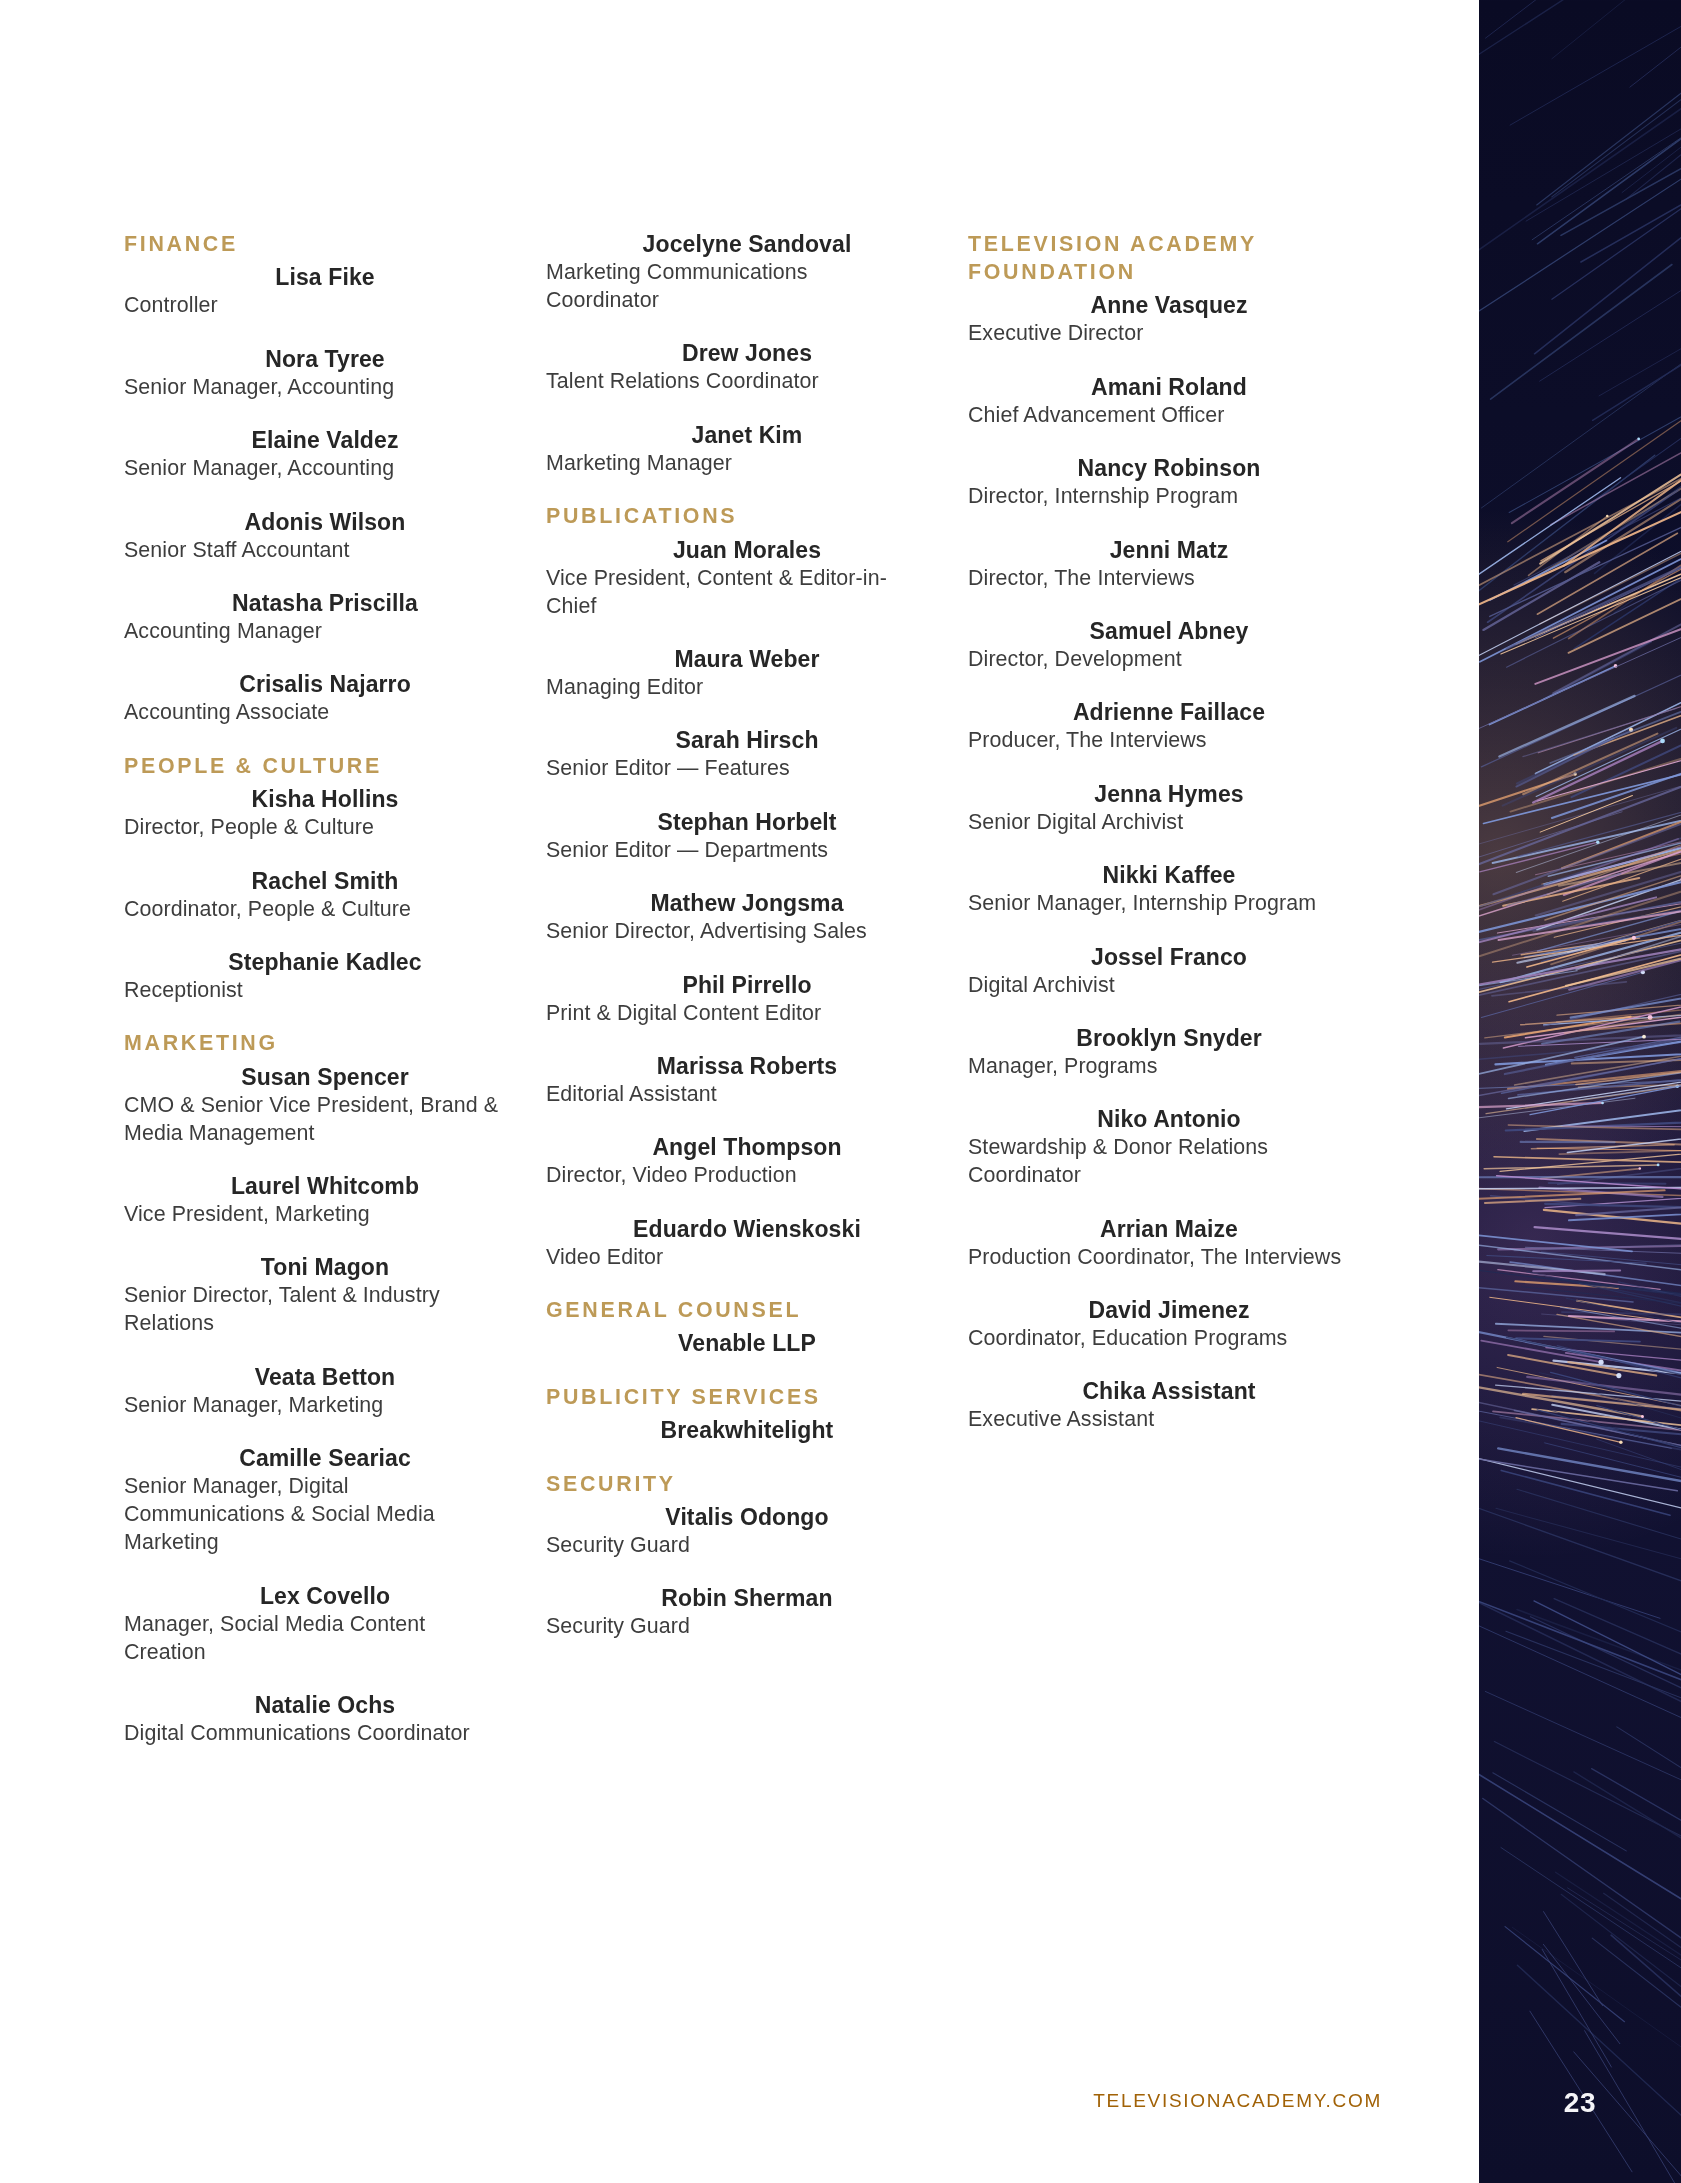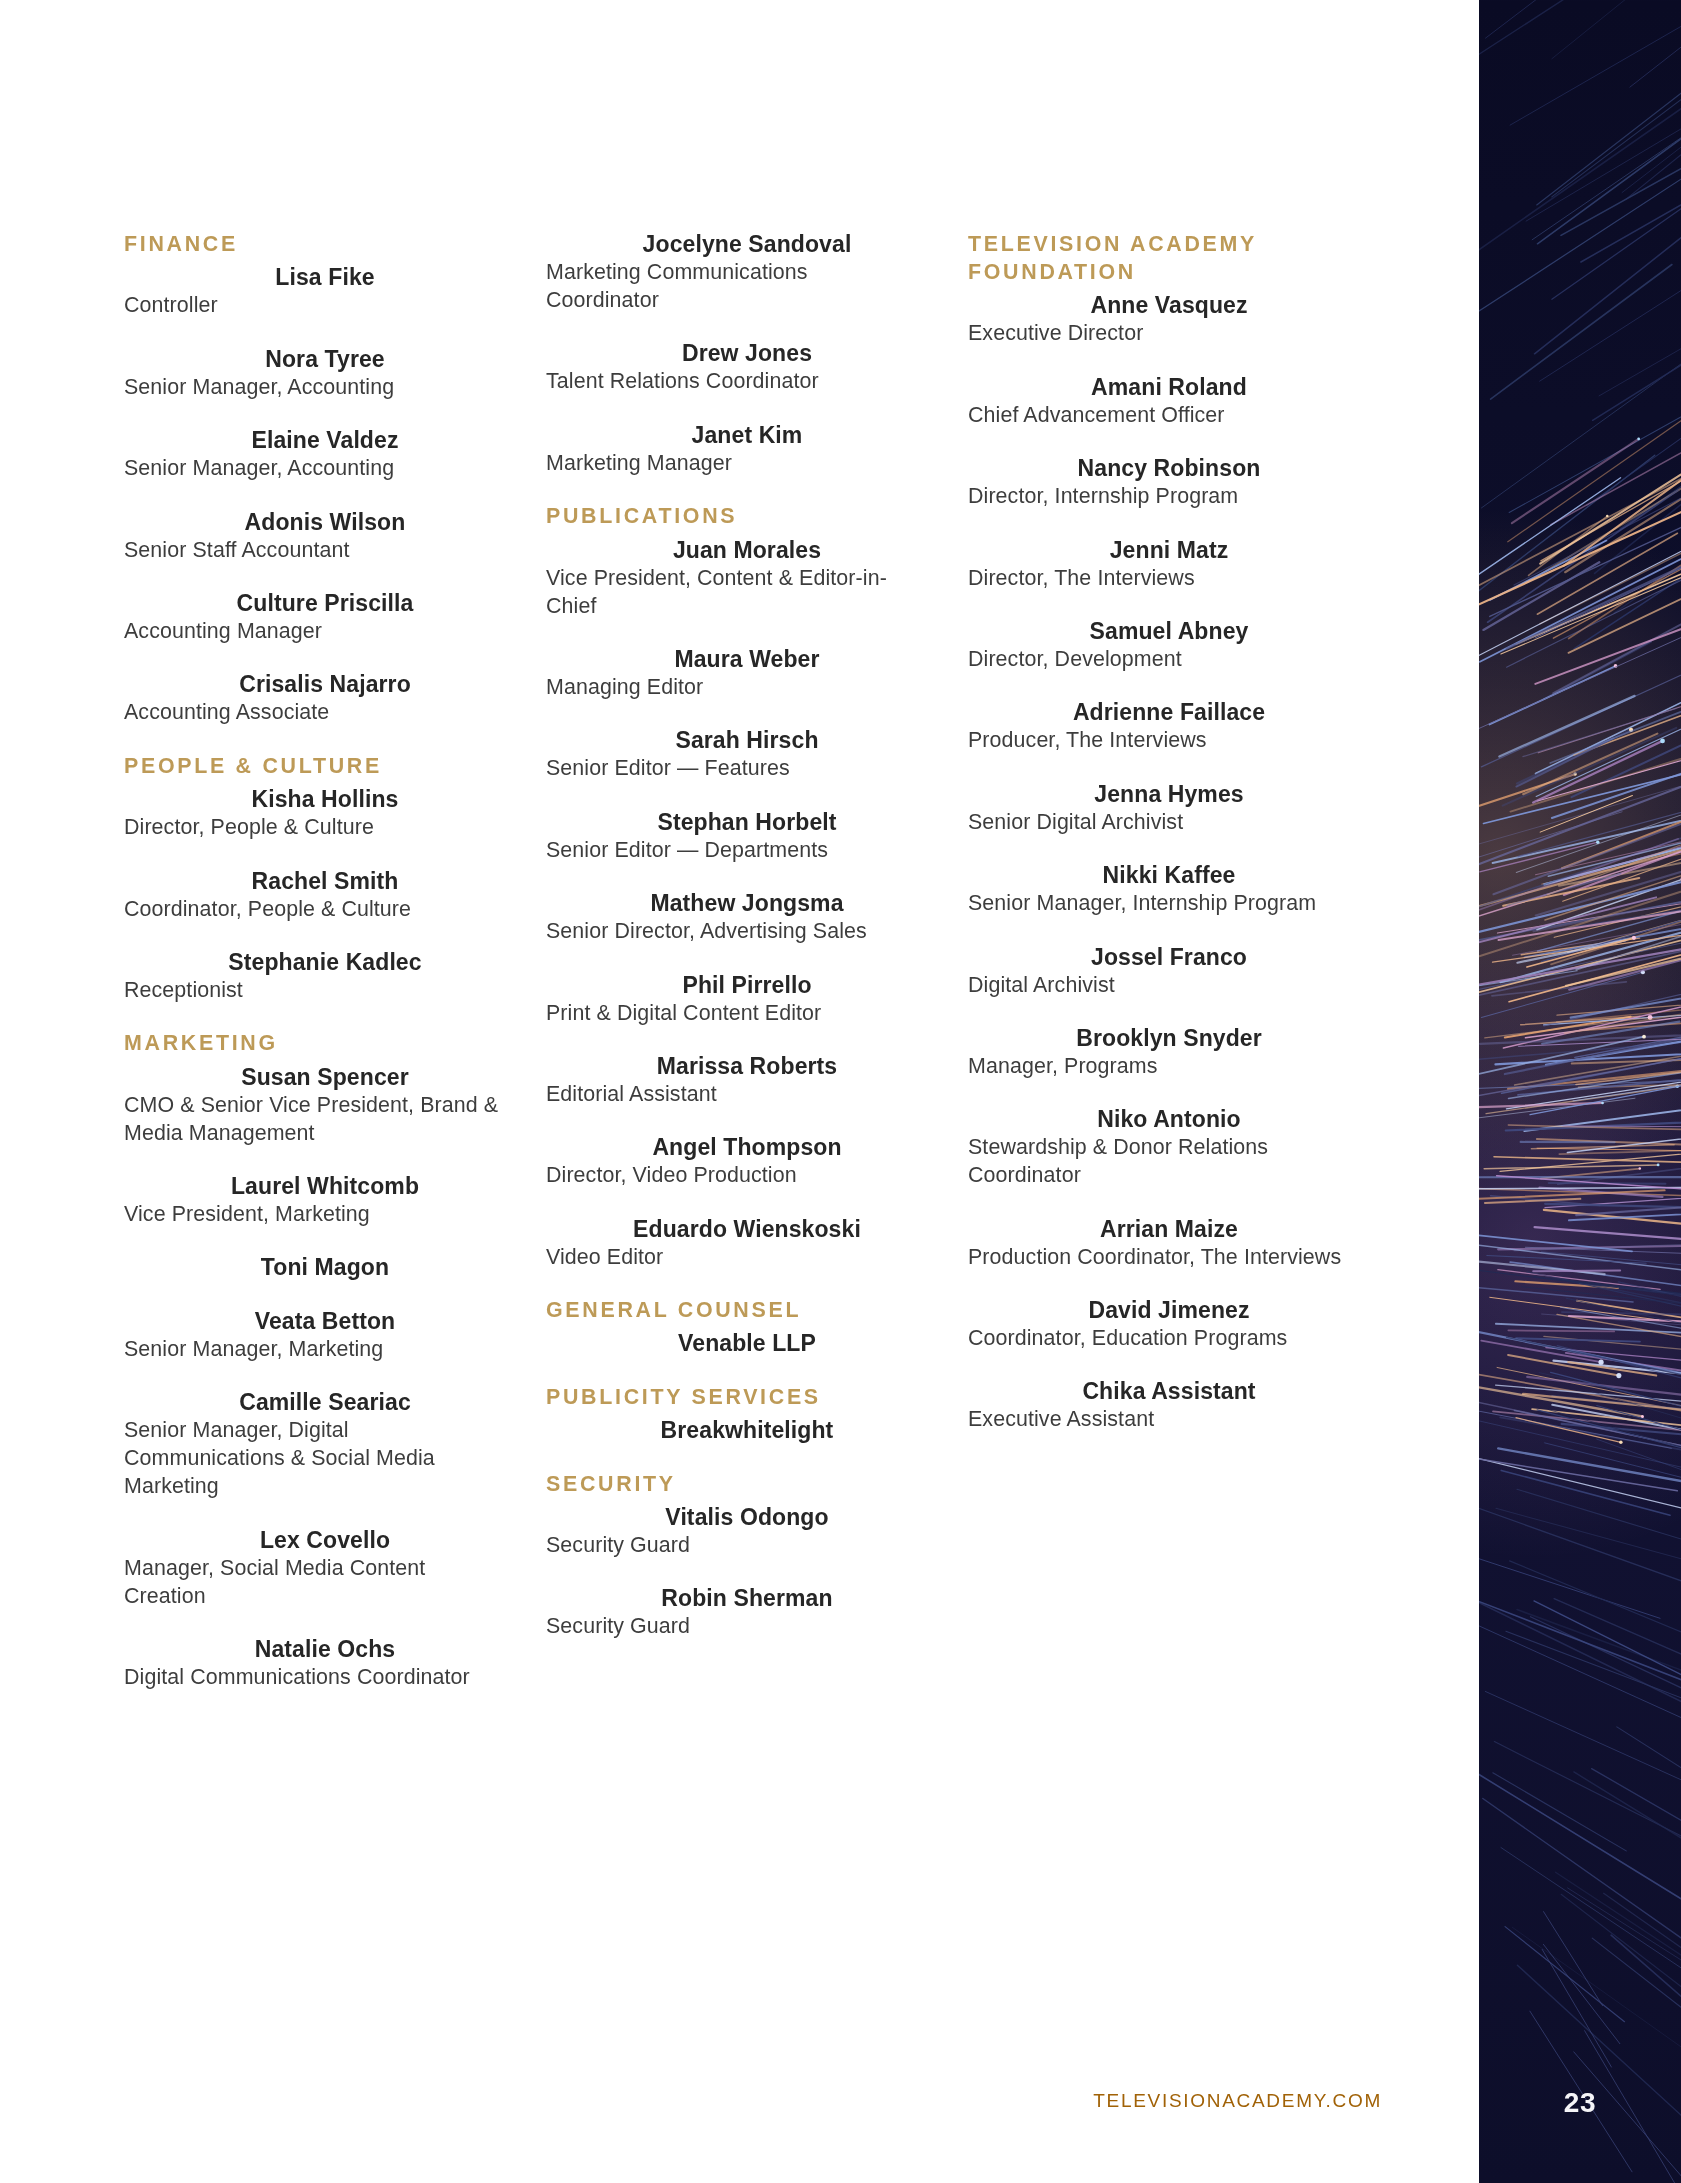--- a/index.html
+++ b/index.html
@@ -91,21 +91,21 @@
         </div>
         <div class="entry">
           <div class="name">Elaine Valdez</div>
           <div class="title">Senior Manager, Accounting</div>
         </div>
         <div class="entry">
           <div class="name">Adonis Wilson</div>
           <div class="title">Senior Staff Accountant</div>
         </div>
         <div class="entry">
-          <div class="name">Culture Priscilla</div>
+          <div class="name">Natasha Priscilla</div>
           <div class="title">Accounting Manager</div>
         </div>
         <div class="entry">
           <div class="name">Crisalis Najarro</div>
           <div class="title">Accounting Associate</div>
         </div>
         <div class="section">PEOPLE &amp; CULTURE</div>
         <div class="entry">
           <div class="name">Kisha Hollins</div>
           <div class="title">Director, People &amp; Culture</div>
@@ -123,20 +123,22 @@
           <div class="name">Susan Spencer</div>
           <div class="title">CMO &amp; Senior Vice President, Brand &amp;
 Media Management</div>
         </div>
         <div class="entry">
           <div class="name">Laurel Whitcomb</div>
           <div class="title">Vice President, Marketing</div>
         </div>
         <div class="entry">
           <div class="name">Toni Magon</div>
+          <div class="title">Senior Director, Talent &amp; Industry
+Relations</div>
         </div>
         <div class="entry">
           <div class="name">Veata Betton</div>
           <div class="title">Senior Manager, Marketing</div>
         </div>
         <div class="entry">
           <div class="name">Camille Seariac</div>
           <div class="title">Senior Manager, Digital
 Communications &amp; Social Media
 Marketing</div>

